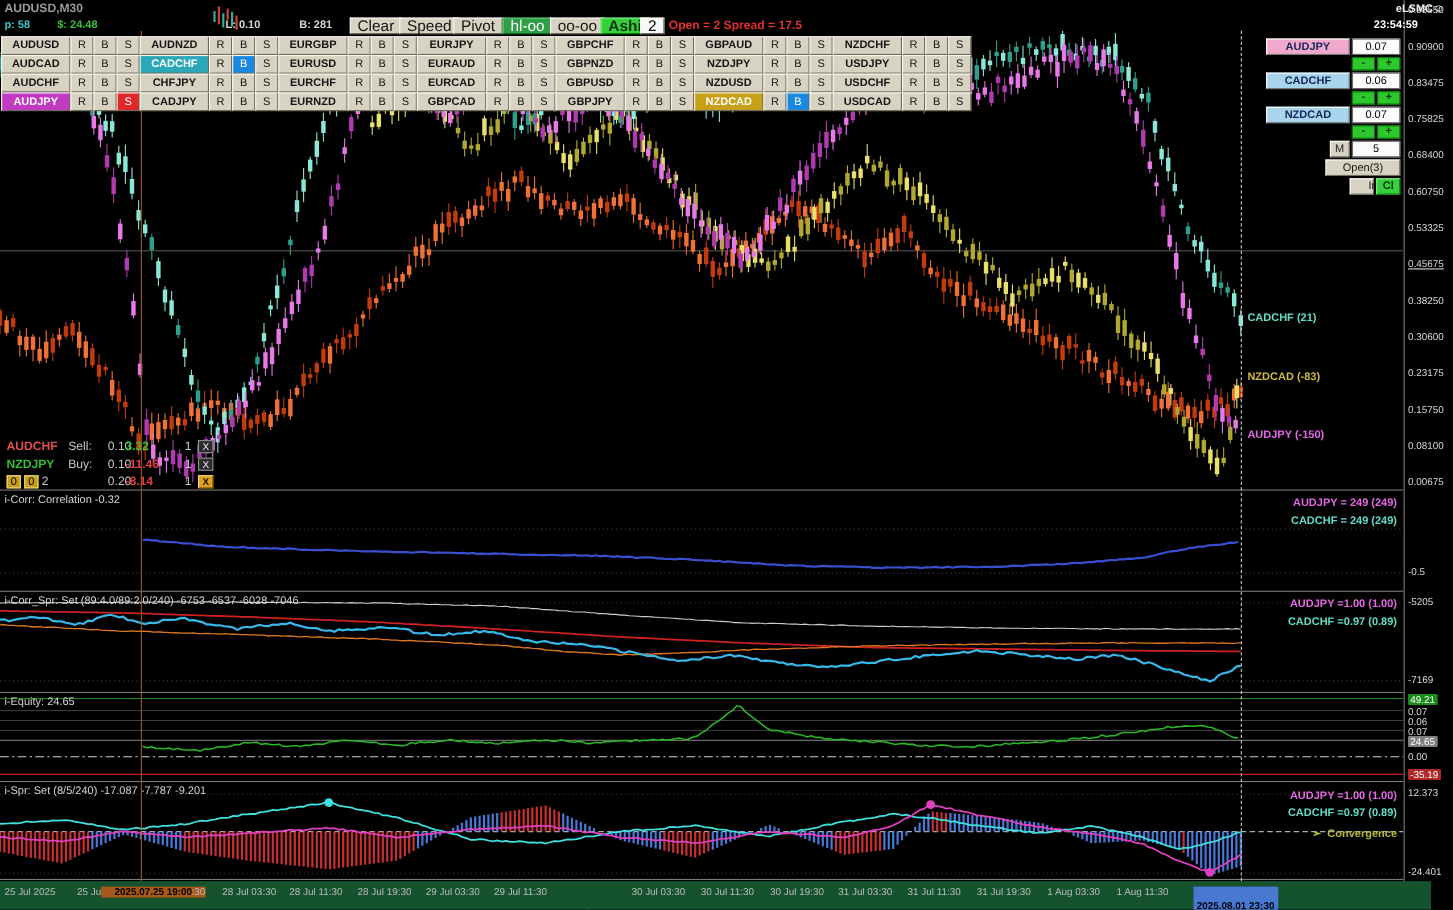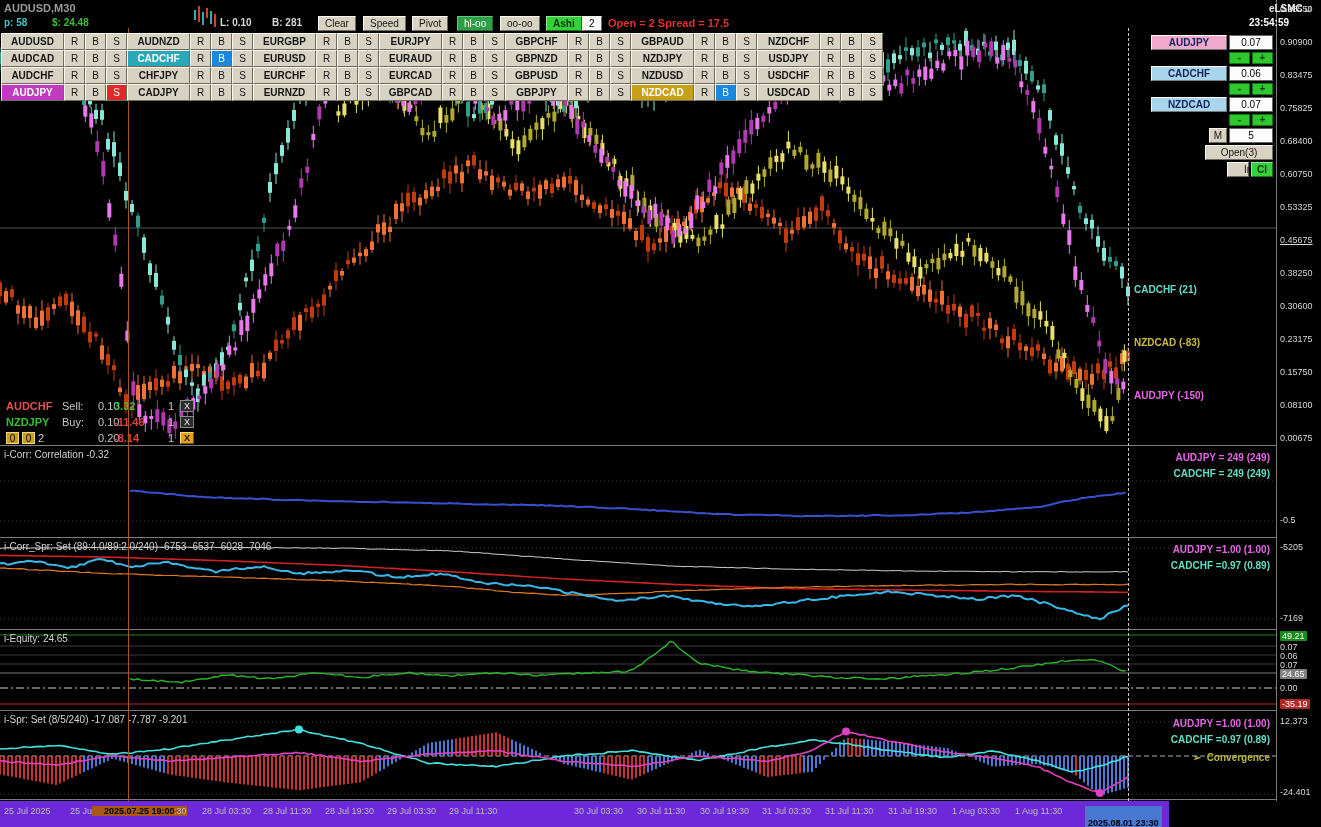--- a/index.html
+++ b/index.html
@@ -5,24 +5,24 @@
 *{margin:0;padding:0;box-sizing:border-box;}
 body{background:#1a1a1a;font-family:"Liberation Sans",sans-serif;}
 .screen{position:relative;width:1321px;height:827px;background:#000;overflow:hidden;font-family:"Liberation Sans",sans-serif;}
 
 
 .topbar{position:absolute;left:0;top:0;width:1321px;height:33px;z-index:7;}
 .ttl{position:absolute;left:4px;top:2px;color:#9a9a9a;font-size:11px;font-weight:700;}
 .lbl{position:absolute;top:17px;font-size:10px;font-weight:700;}
 .lbl.p{left:4px;color:#3cc8c8;}
 .lbl.d{left:52px;color:#38c038;}
-.lbl.l{left:220px;color:#d8d8d8;}
+.lbl.l{left:205px;color:#d8d8d8;}
 .lbl.b{left:272px;color:#d8d8d8;}
 .spark{position:absolute;left:192px;top:2px;}
-.tbtn{position:absolute;top:16px;height:15px;line-height:13px;padding:0 6px;font-size:10px;
+.tbtn{position:absolute;top:16px;height:15px;line-height:13px;padding:0 6px;font-size:14px;
       background:var(--cell_bg);color:#141414;border:1px solid;
       border-color:#faf7ef #6e6a5c #6e6a5c #faf7ef;cursor:default;}
 .tbtn.green{background:#2f9e46;color:#fff;border-color:#63c87c #1a6a2a #1a6a2a #63c87c;}
 .tbtn.ashi{background:#35d03a;color:#04330a;border-color:#8ae890 #0e7a14 #0e7a14 #8ae890;font-weight:700;}
 .tbtn.white{background:#f8f8f8;color:#000;}
 .status{position:absolute;left:608px;top:17px;color:var(--status_red);font-size:11px;font-weight:700;}
 .brand{position:absolute;right:8px;top:3px;color:#ececec;font-size:10px;font-weight:700;}
 .clock{position:absolute;right:32px;top:17px;color:#fff;font-size:10px;font-weight:700;}
 
 
@@ -77,21 +77,21 @@
 .panel svg{position:absolute;left:0;top:0;}
 .ptitle{position:absolute;left:4px;top:2px;color:#d4d4d4;font-size:10px;white-space:nowrap;z-index:2;}
 .plabel{position:absolute;right:6px;text-align:right;font-size:10px;font-weight:700;white-space:nowrap;z-index:2;}
 
 
 .scale-col{position:absolute;left:1276px;top:0;width:45px;height:801px;border-left:1px solid var(--panel_border);z-index:4;background:#000;}
 .sc-label{position:absolute;left:3px;font-size:9px;color:var(--scale_text);white-space:nowrap;}
 .sc-label.badge{padding:0 2px;border-radius:1px;}
 
 
-.time-axis{position:absolute;left:0;top:801px;width:1169px;height:26px;background:#6d28d9;z-index:3;}
+.time-axis{position:absolute;left:0;top:801px;width:1301px;height:26px;background:#14532d;z-index:3;}
 .ta-label{position:absolute;top:5px;font-size:9px;color:#bcbcbc;white-space:nowrap;}
 .ta-orange{background:var(--axis_orange);color:#000;padding:0 12px;font-weight:700;}
 .ta-blue{background:var(--axis_blue);color:#001;padding:12px 3px;font-weight:700;}
 </style>
 </head>
 <body>
 
 <div class="screen">
 
   <div class="topbar">

